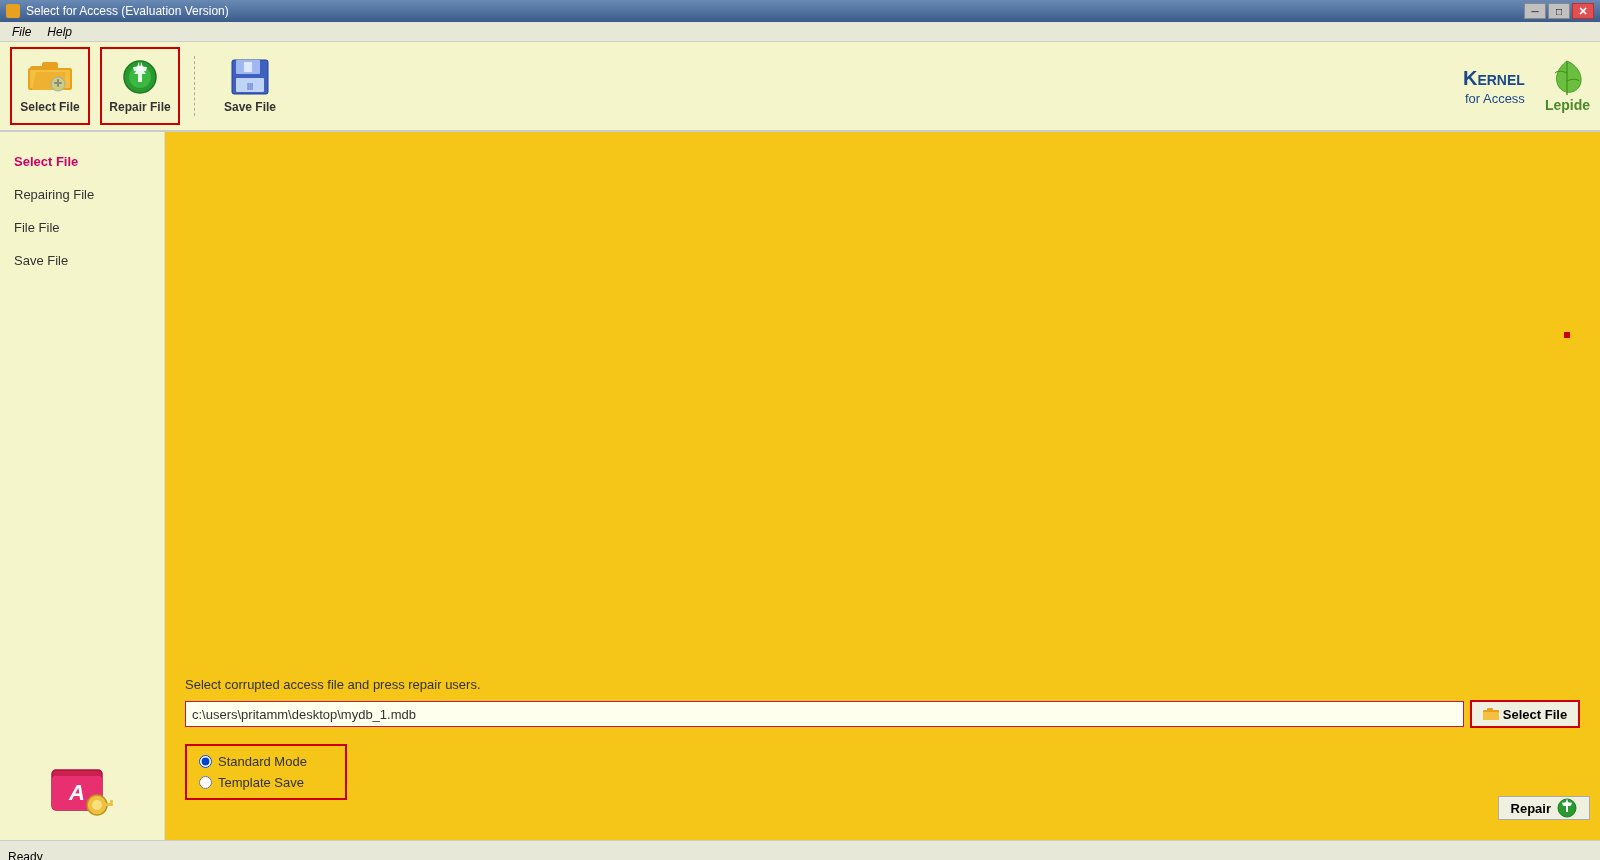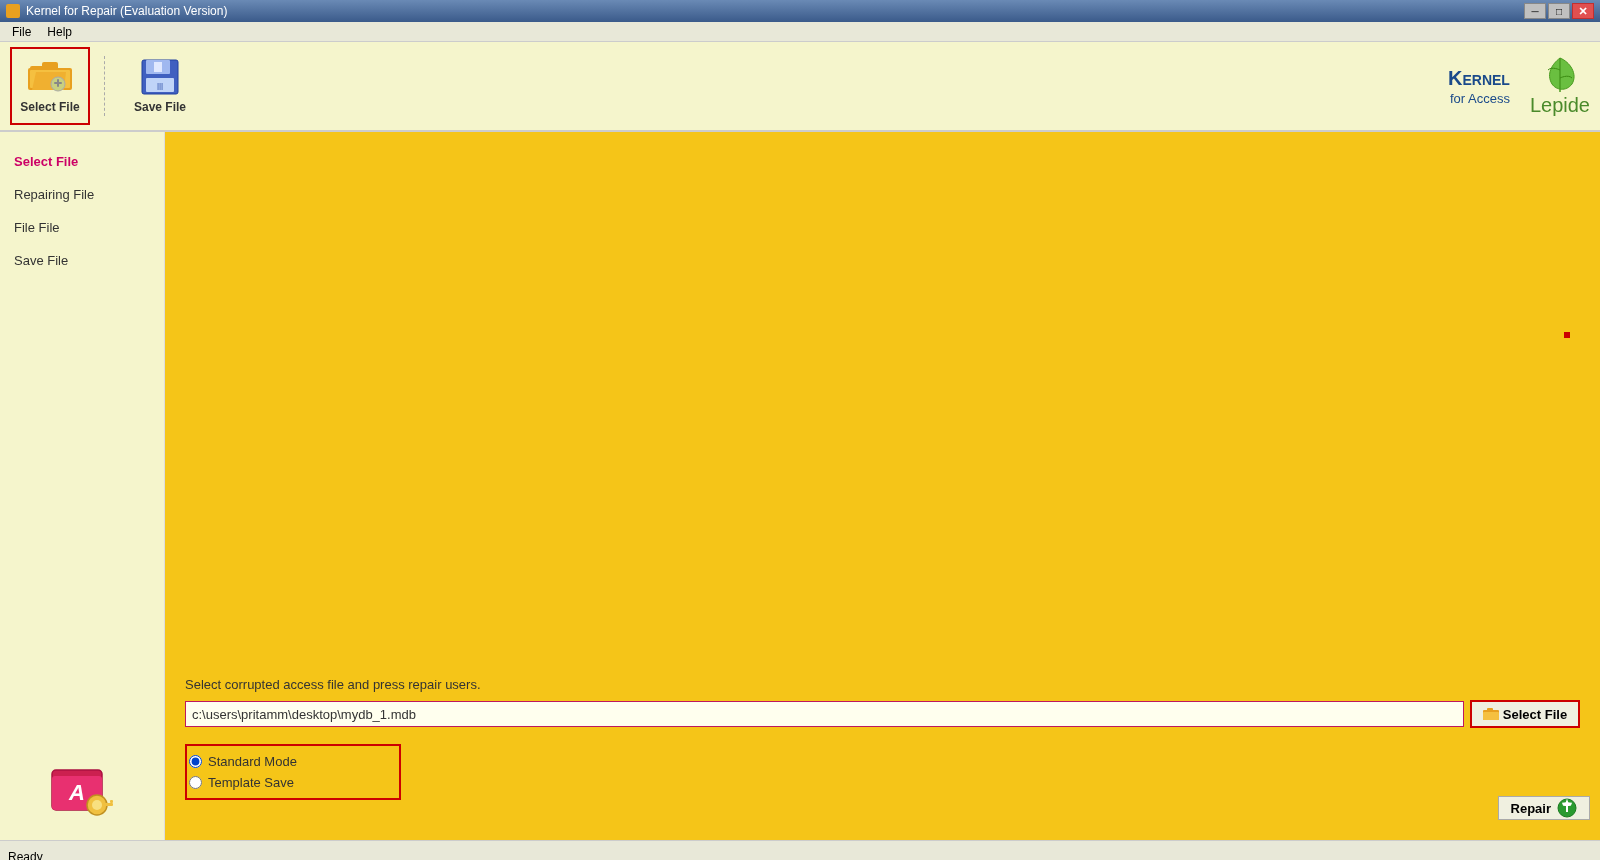--- a/index.html
+++ b/index.html
@@ -32,20 +32,21 @@
 
     
     .menu-bar {
       height: 20px;
       background: #e8e8d8;
       display: flex;
       align-items: flex-end;
       padding: 0 4px;
       border-bottom: 1px solid #ccc;
       font-size: 12px;
+      font-style: italic;
     }
     .menu-item { padding: 2px 8px; cursor: pointer; }
 
     
     .toolbar {
       height: 90px;
       background: #f5f5cc;
       display: flex;
       align-items: center;
       padding: 6px 10px;
@@ -82,21 +83,21 @@
       display: flex;
       align-items: center;
       gap: 20px;
     }
     .kernel-logo { text-align: right; line-height: 1.3; }
     .kernel-logo .kernel-text { font-size: 20px; font-weight: bold; color: #1a4a8a; font-variant: small-caps; }
     .kernel-logo .for-access { font-size: 13px; color: #1a4a8a; }
 
     
     .lepide-logo { display: flex; flex-direction: column; align-items: center; }
-    .lepide-text { font-size: 20px; color: #4a8a2a; font-weight: normal; }
+    .lepide-text { font-size: 14px; color: #4a8a2a; font-weight: bold; }
 
     
     .main-layout {
       display: flex;
       height: calc(860px - 22px - 20px - 90px - 20px);
     }
 
     
     .sidebar {
       width: 165px;
@@ -182,22 +183,22 @@
       justify-content: center;
     }
 
     
     .radio-group {
       display: flex;
       flex-direction: column;
       gap: 6px;
       background: #f5c518;
       border: 2px solid #cc0000;
-      padding: 8px 2px;
-      width: 216px;
+      padding: 8px 12px;
+      width: 162px;
       margin-bottom: 20px;
     }
     .radio-option {
       display: flex;
       align-items: center;
       gap: 6px;
       font-size: 13px;
       color: #333;
       cursor: pointer;
     }
@@ -254,21 +255,21 @@
     .icon-cart {
       width: 44px; height: 38px;
     }
   </style>
 </head>
 <body>
 
 <div class="title-bar">
   <div class="title-bar-title">
     <div class="title-bar-icon"></div>
-    <span>Kernel for Repair (Evaluation Version)</span>
+    <span>Select for Access (Evaluation Version)</span>
   </div>
   <div class="title-bar-controls">
     <div class="title-btn">─</div>
     <div class="title-btn">□</div>
     <div class="title-btn close-btn">✕</div>
   </div>
 </div>
 
 <div class="menu-bar">
   <span class="menu-item">File</span>
@@ -285,20 +286,31 @@
       <polygon points="4,32 8,14 38,14 36,32" fill="#f0b030"></polygon>
       <rect x="14" y="4" width="16" height="8" rx="2" fill="#e8a020"></rect>
 
       <circle cx="30" cy="26" r="7" fill="#c8d080" stroke="#aaa" stroke-width="1"></circle>
       <rect x="26" y="24" width="8" height="2" rx="1" fill="#888"></rect>
       <rect x="29" y="21" width="2" height="8" rx="1" fill="#888"></rect>
     </svg>
     <span class="toolbar-btn-label">Select File</span>
   </div>
 
+  <div class="toolbar-btn">
+    <svg class="icon-repair" viewBox="0 0 44 38">
+      <circle cx="22" cy="19" r="16" fill="#2a9a30" stroke="#1a7a20" stroke-width="1.5"></circle>
+      <circle cx="22" cy="19" r="11" fill="#3ab840"></circle>
+
+      <path d="M22 8 L28 16 L24 16 L24 24 L20 24 L20 16 L16 16 Z" fill="white" opacity="0.9"></path>
+      <path d="M13 20 L8 26 L12 24 L17 30 L20 27 L15 21 Z" fill="white" opacity="0.9" transform="rotate(120, 22, 19)"></path>
+      <path d="M31 20 L36 26 L32 24 L27 30 L24 27 L29 21 Z" fill="white" opacity="0.9" transform="rotate(240, 22, 19)"></path>
+    </svg>
+    <span class="toolbar-btn-label">Repair File</span>
+  </div>
 
   <div class="toolbar-divider"></div>
 
   <div class="toolbar-btn no-border">
     <svg class="icon-save" viewBox="0 0 44 38">
       <rect x="4" y="2" width="36" height="34" rx="2" fill="#4060c0" stroke="#2040a0" stroke-width="1"></rect>
       <rect x="8" y="2" width="24" height="14" rx="1" fill="#a0b8f0"></rect>
       <rect x="8" y="20" width="28" height="14" rx="1" fill="#c0d4f8"></rect>
       <rect x="16" y="4" width="8" height="10" fill="#e0e8ff"></rect>
       <text x="22" y="30" text-anchor="middle" font-size="8" fill="#2040a0">|||</text>

